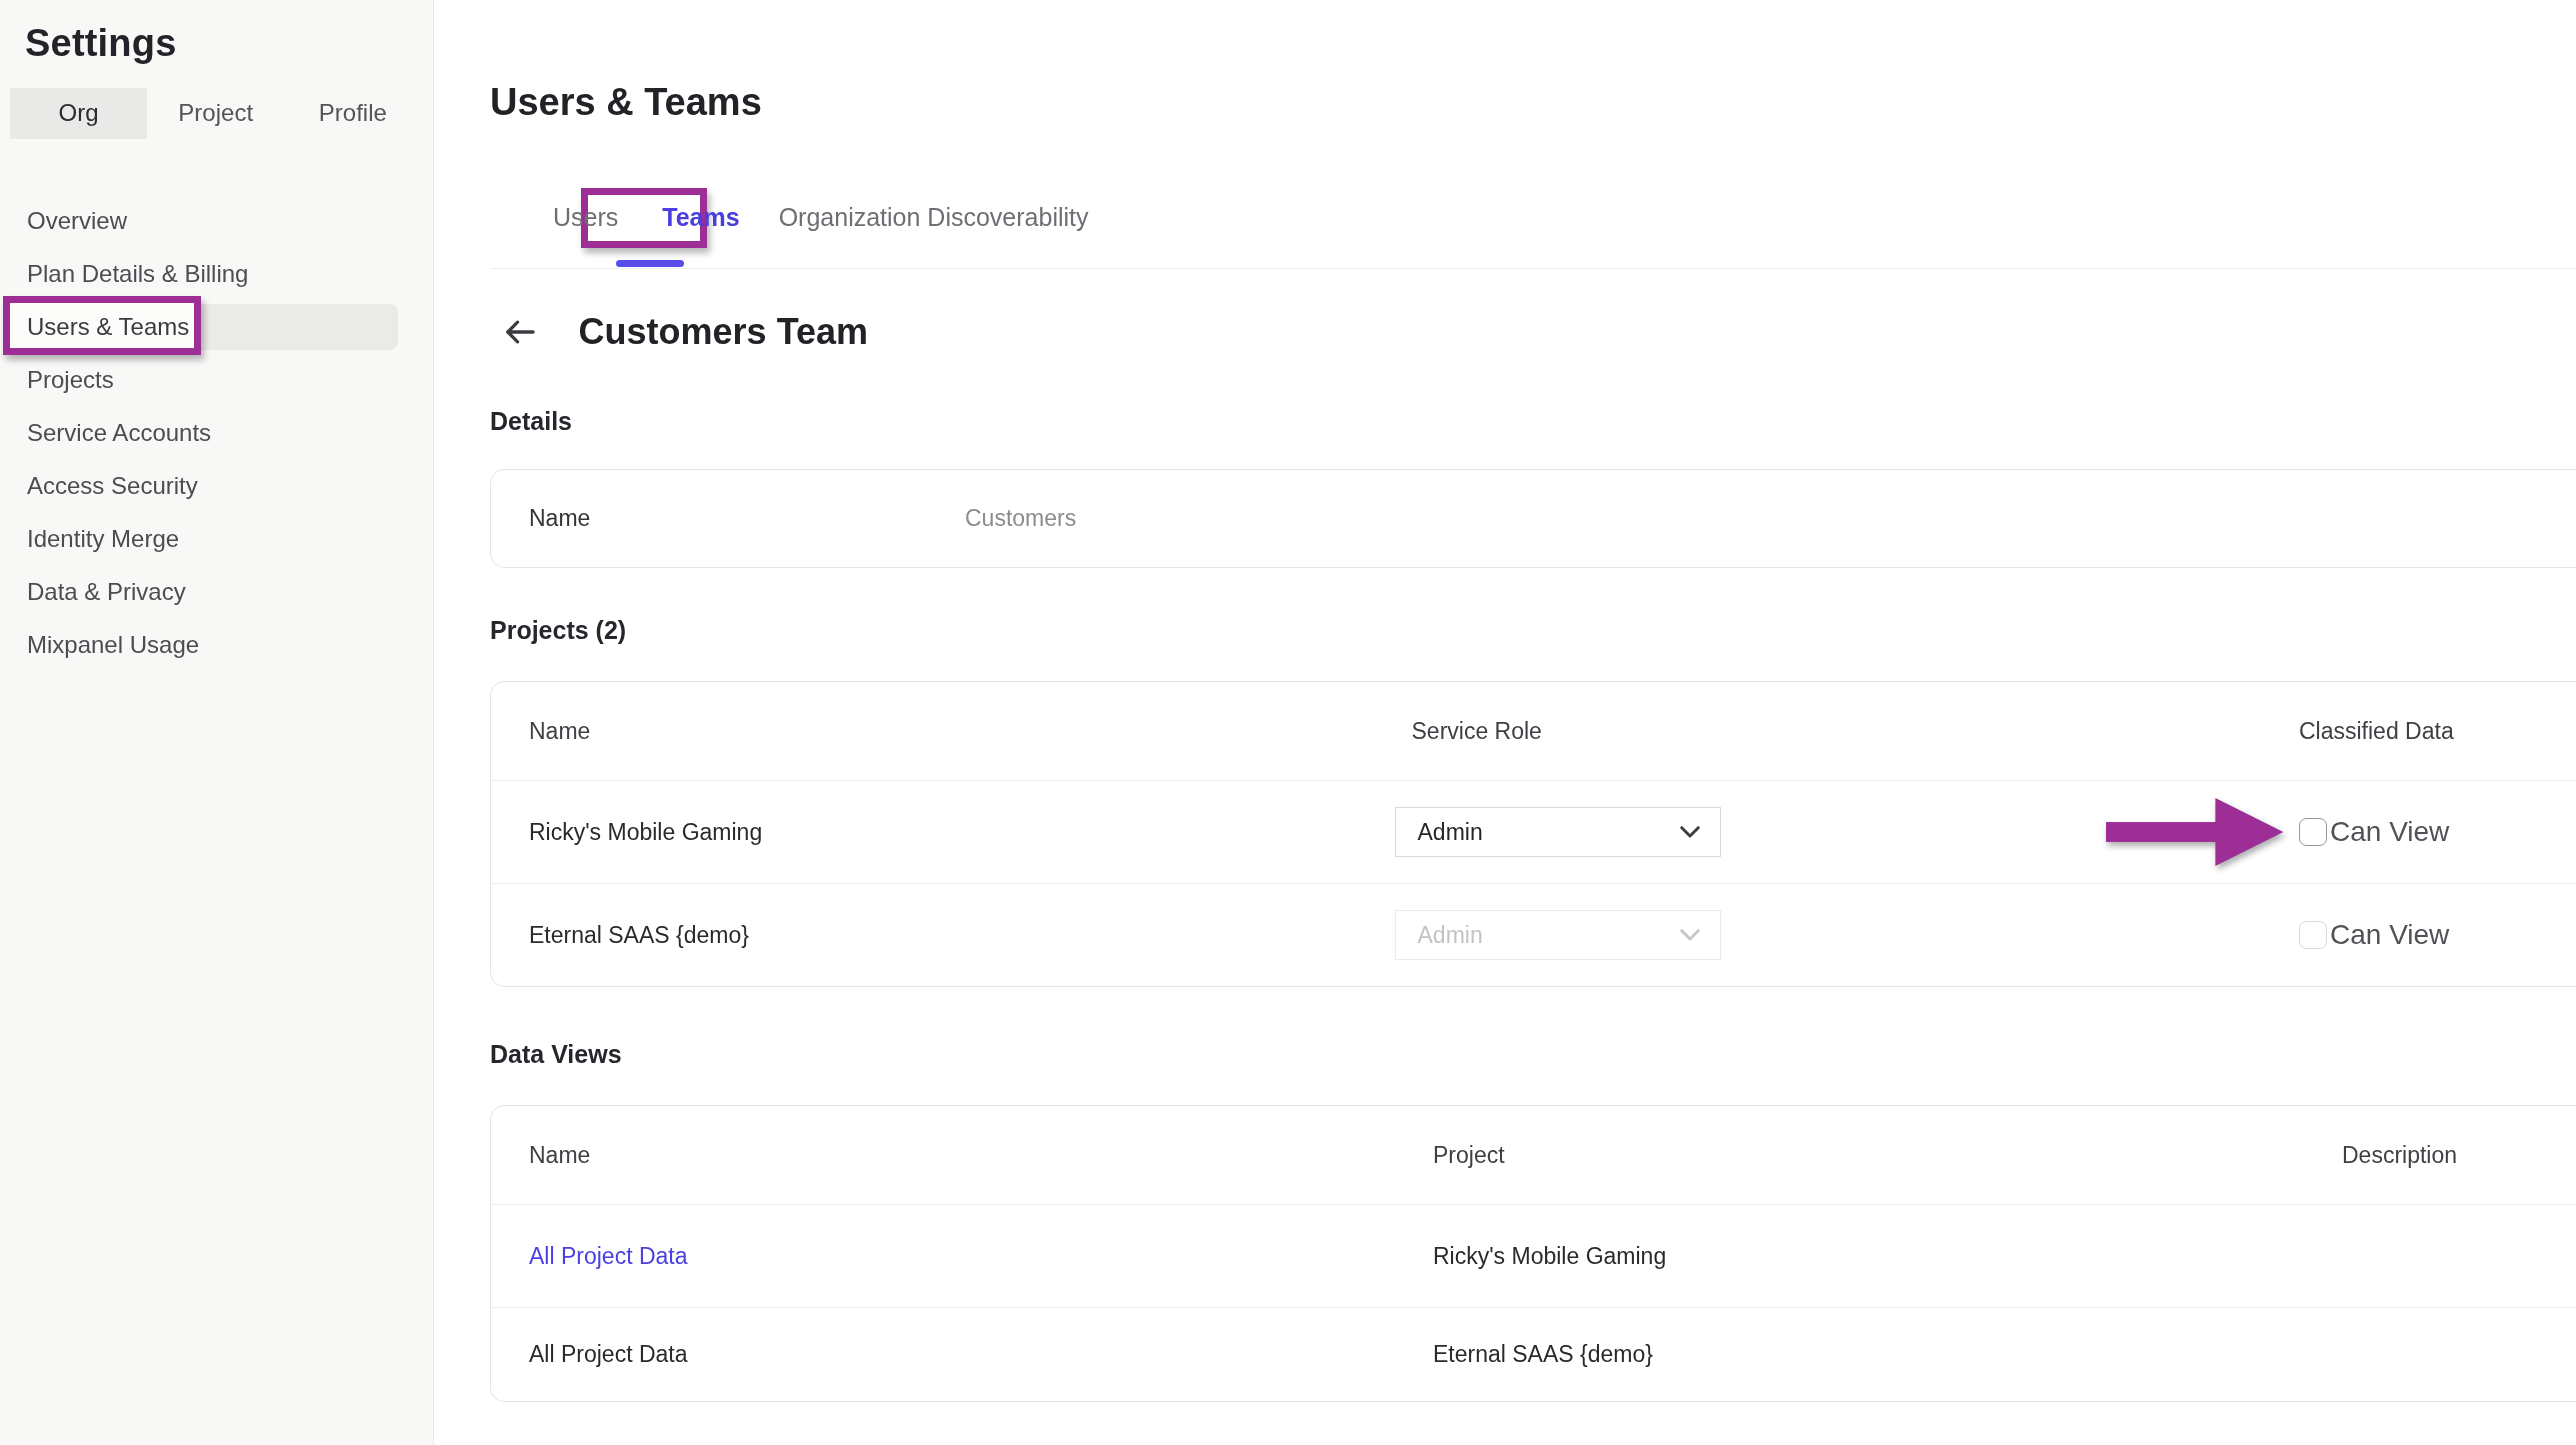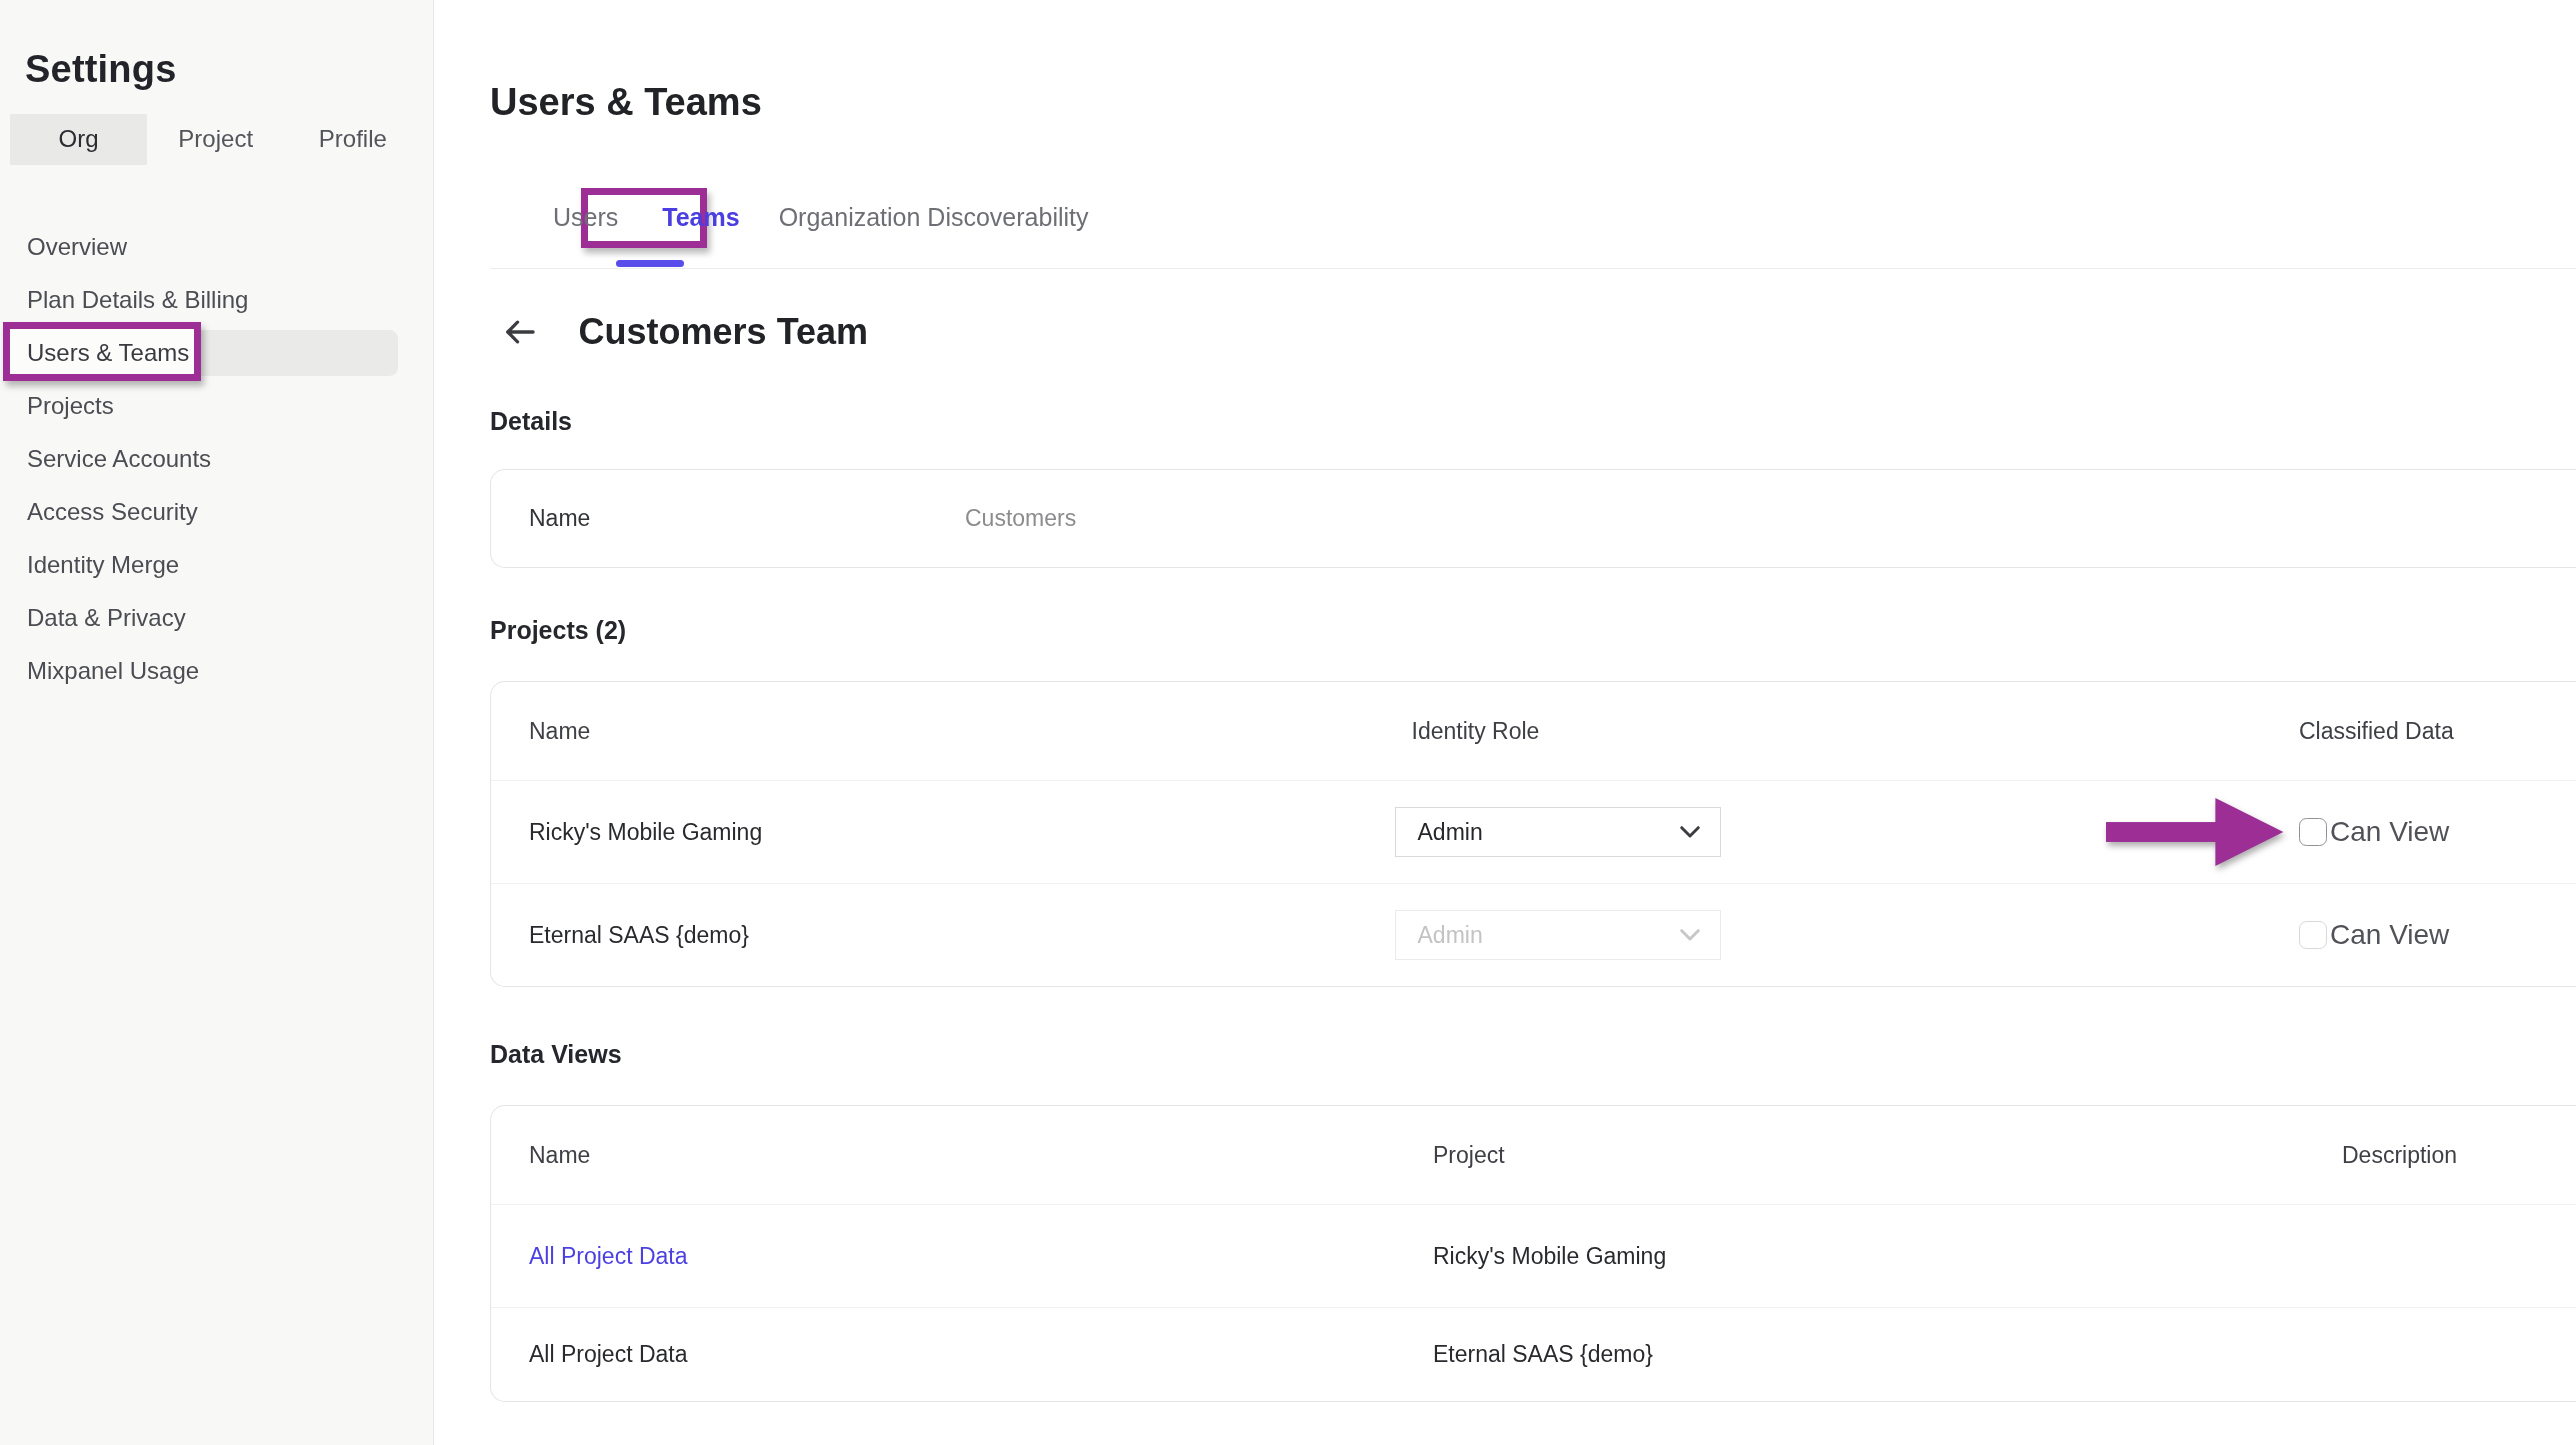--- a/index.html
+++ b/index.html
@@ -4,21 +4,21 @@
 <style>
   html,body{margin:0;padding:0}
   body{
     width:2576px;height:1445px;overflow:hidden;background:#fff;
     font-family:"Liberation Sans",sans-serif;color:#2d2e32;
   }
   
   .sidebar{
     position:absolute;left:0;top:0;width:434px;height:1445px;
     background:#f8f8f7;border-right:1.7px solid #e8e8e6;box-sizing:border-box;
-    padding-top:46px;
+    padding-top:20px;
   }
   .settings-title{font-size:38px;font-weight:700;color:#232429;margin:0 0 0 25px;line-height:46px;letter-spacing:0.2px}
   .scope-tabs{display:flex;margin:21.5px 11.6px 0 10px}
   .scope-tab{flex:1;height:51px;display:flex;align-items:center;justify-content:center;
     font-size:24px;color:#54555b;border-radius:1px;cursor:pointer}
   .scope-tab.active{background:#e9e9e7;color:#2b2c31}
   .nav{margin-top:56px;position:relative}
   .nav-item{position:relative;height:53px;display:flex;align-items:center;
     padding-left:27px;font-size:24px;color:#4c4d53;cursor:pointer}
   .nav-item .pill{display:none}
@@ -148,21 +148,21 @@
   <h2 class="section-h h-details">Details</h2>
   <div class="card details-card">
     <span class="details-label">Name</span>
     <span class="details-value">Customers</span>
   </div>
 
   <h2 class="section-h h-projects">Projects (2)</h2>
   <div class="card tbl-card">
     <div class="grid grid-projects thead">
       <span>Name</span>
-      <span class="pad20">Identity Role</span>
+      <span class="pad20">Service Role</span>
       <span>Classified Data</span>
     </div>
 
     <div class="grid grid-projects trow row-h123">
       <span class="cell-name">Ricky's Mobile Gaming</span>
       <span>
         <span class="dropdown">
           <span>Admin</span>
           <svg width="20" height="12.4" viewBox="0 0 24 15">
             <polyline points="2,2 12,12 22,2" fill="none" stroke="#3c3d41" stroke-width="3.5" stroke-linecap="round" stroke-linejoin="round"></polyline>

